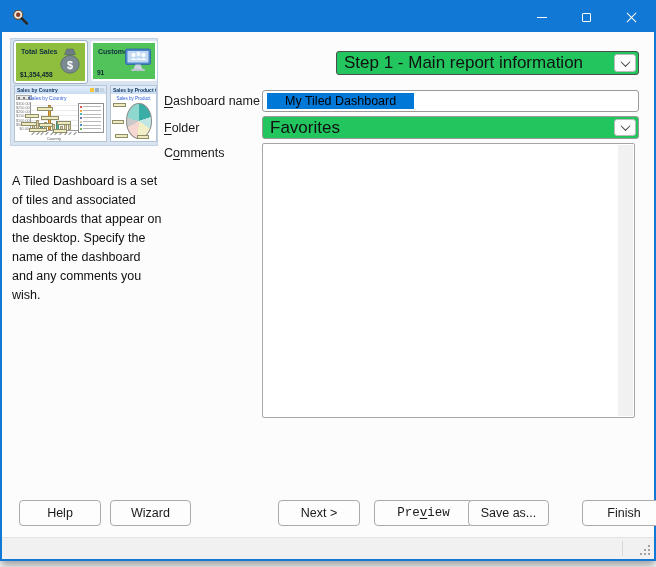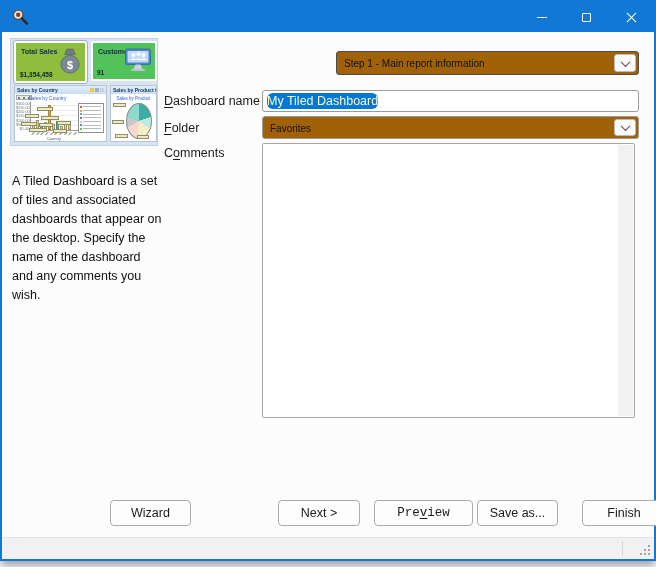--- a/index.html
+++ b/index.html
@@ -29,40 +29,40 @@
     content:""; position:absolute; left:-1px; top:5px; width:13px; height:1px; background:#fff;
   }
   .close-glyph::before{ transform:rotate(45deg);} .close-glyph::after{ transform:rotate(-45deg);}
 
   
   .content { position:relative; height:505px; background:#fcfcfc; }
   .label { position:absolute; font-size:12.5px; color:#1a1a1a; }
   .mn { text-decoration:underline; text-underline-offset:2px; }
 
   .combo {
-    position:absolute; background:#a16207; border-radius:3px; font-size:10px; color:#111;
+    position:absolute; background:#22c55e; border-radius:3px; font-size:17px; color:#111;
   }
   .combo .combo-value { position:absolute; left:7px; top:50%; transform:translateY(-50%); white-space:nowrap; }
   .combo .drop-btn {
     position:absolute; right:2px; top:2px; bottom:2px; width:22px;
     border:1px solid #bcbcbc; border-radius:3px; background:#fcfcfc;
     display:flex; align-items:center; justify-content:center;
   }
   .chevron { width:7px; height:7px; border-right:1.4px solid #444; border-bottom:1.4px solid #444;
     transform:rotate(45deg) translate(-1px,-1px); }
 
   .step-combo { left:334px; top:19px; width:303px; height:24px; border:1px solid #4d4d4d; }
   .folder-combo { left:260px; top:84px; width:377px; height:23px; border:1px solid #9a9a9a; }
 
   .name-input {
     position:absolute; left:260px; top:58px; width:377px; height:22px;
     background:#fff; border:1px solid #9a9a9a; border-radius:3px;
     font-size:12.5px; display:flex; align-items:center; padding-left:4px;
   }
-  .name-input .selection { background:#0078d7; color:#fef9c3; padding:1px 0; white-space:nowrap;border-radius:6px; }
+  .name-input .selection { background:#0078d7; color:#000000; padding:1px 18px; white-space:nowrap; }
 
   .comments-box {
     position:absolute; left:260px; top:111px; width:373px; height:275px;
     background:#fff; border:1px solid #a6a6a6; border-radius:2px;
   }
   .comments-box .scroll-track {
     position:absolute; top:1px; right:1px; bottom:1px; width:15px; background:#f1f1f1;
   }
 
   .desc {
@@ -129,21 +129,21 @@
   .btn {
     position:absolute; top:468px; height:26px; background:#fdfdfd;
     border:1px solid #ababab; border-radius:4px;
     font-size:12.5px; color:#1a1a1a; font-family:"Liberation Sans", sans-serif;
     display:flex; align-items:center; justify-content:center; cursor:default;
   }
   .btn-help { left:17px; width:82px; }
   .btn-cancel { left:108px; width:81px; }
   .btn-next { left:276px; width:82px; }
   .btn-preview { left:372px; width:99px;font-family:Liberation Mono, monospace; }
-  .btn-saveas { left:466px; width:81px;margin-left:9px; }
+  .btn-saveas { left:466px; width:81px; }
   .btn-finish { left:556px; width:84px;margin-left:24px; }
 
   
   .statusbar {
     position:relative; height:22px; background:#f1f1f1; border-top:1px solid #e2e2e2;
   }
   .statusbar .sep { position:absolute; right:31px; top:3px; bottom:3px; width:1px; background:#d7d7d7; }
   .grip { position:absolute; right:4px; bottom:4px; width:2px; height:2px; background:#a3a3a3;
     box-shadow:-4px 0 #a3a3a3, -8px 0 #a3a3a3, 0 -4px #a3a3a3, -4px -4px #a3a3a3, 0 -8px #a3a3a3; }
 </style>
@@ -330,20 +330,21 @@
       <span class="drop-btn">
           <span class="chevron"></span>
         </span>
     </div>
 
     <span class="label" style="left:162px; top:114px;">C<span class="mn">o</span>mments</span>
     <div class="comments-box">
       <div class="scroll-track"></div>
     </div>
 
+    <div class="btn btn-help">Help</div>
     <div class="btn btn-cancel">Wizard</div>
     <div class="btn btn-next">Next &gt;</div>
     <div class="btn btn-preview">Pre<span class="mn">v</span>iew</div>
     <div class="btn btn-saveas">Save as...</div>
     <div class="btn btn-finish">Finish</div>
   </div>
 
   <div class="statusbar">
     <div class="sep"></div>
     <div class="grip"></div>

